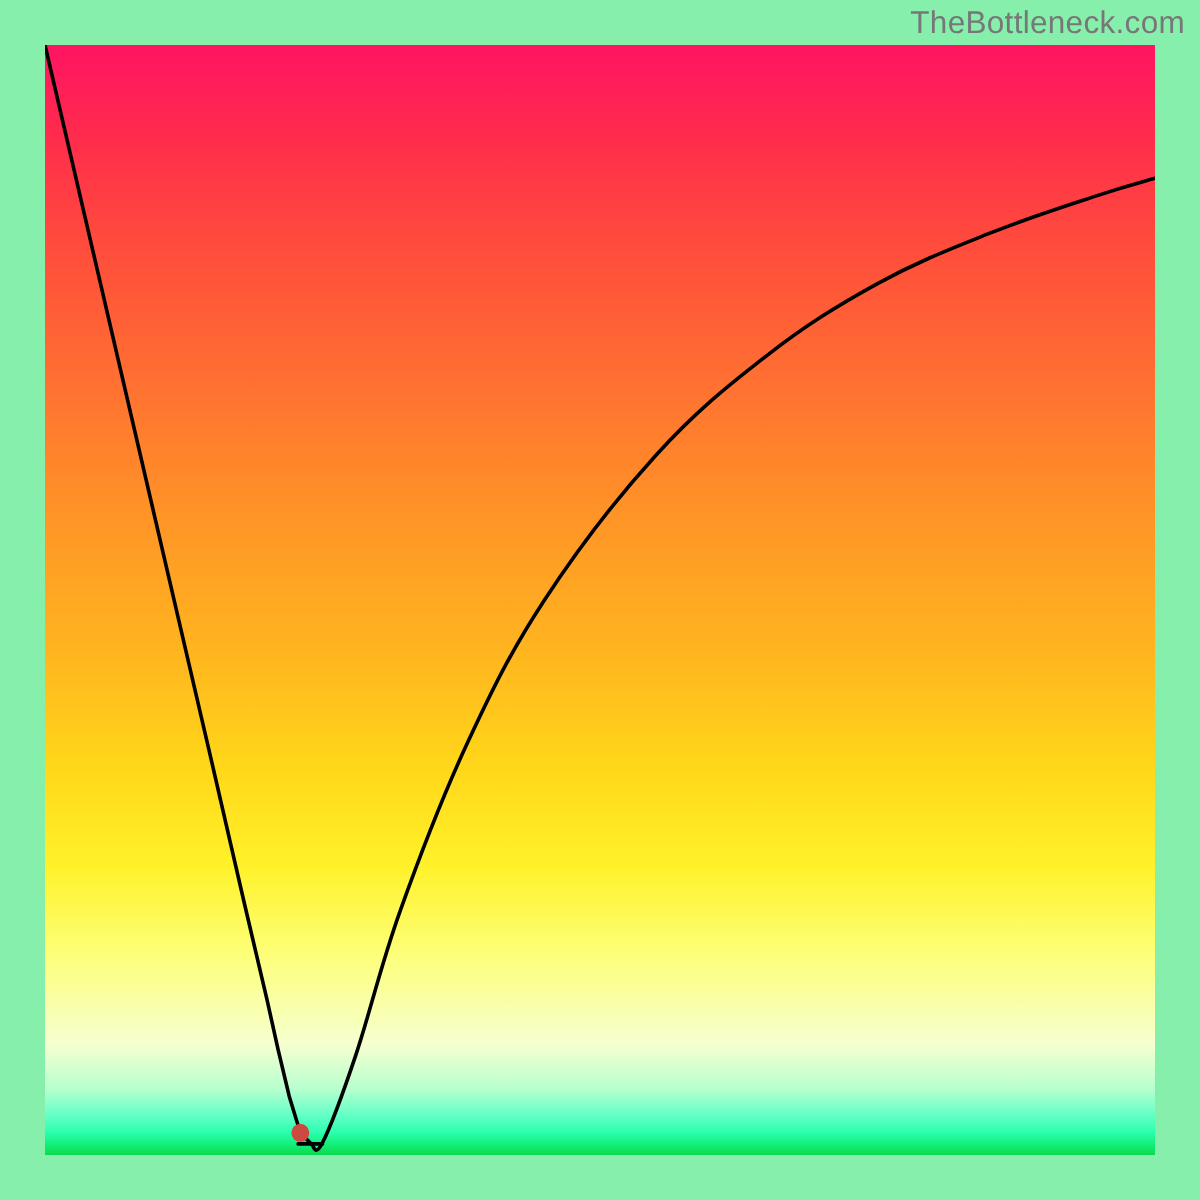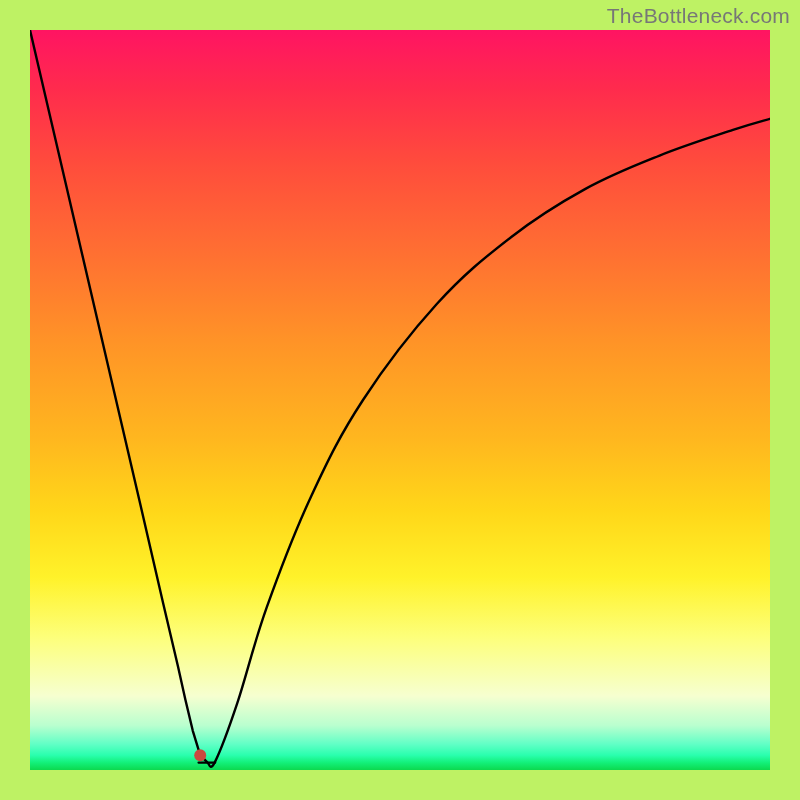--- a/index.html
+++ b/index.html
@@ -8,21 +8,21 @@
     width: 800px;
     height: 800px;
     background: #000;
     overflow: hidden;
     font-family: Arial, Helvetica, sans-serif;
   }
   .frame {
     position: relative;
     width: 800px;
     height: 800px;
-    background: #bef264;
+    background: #86efac;
   }
   .plot-area {
     position: absolute;
     left: 30px;
     top: 30px;
     width: 740px;
     height: 740px;
     
     background: linear-gradient(
       to bottom,

